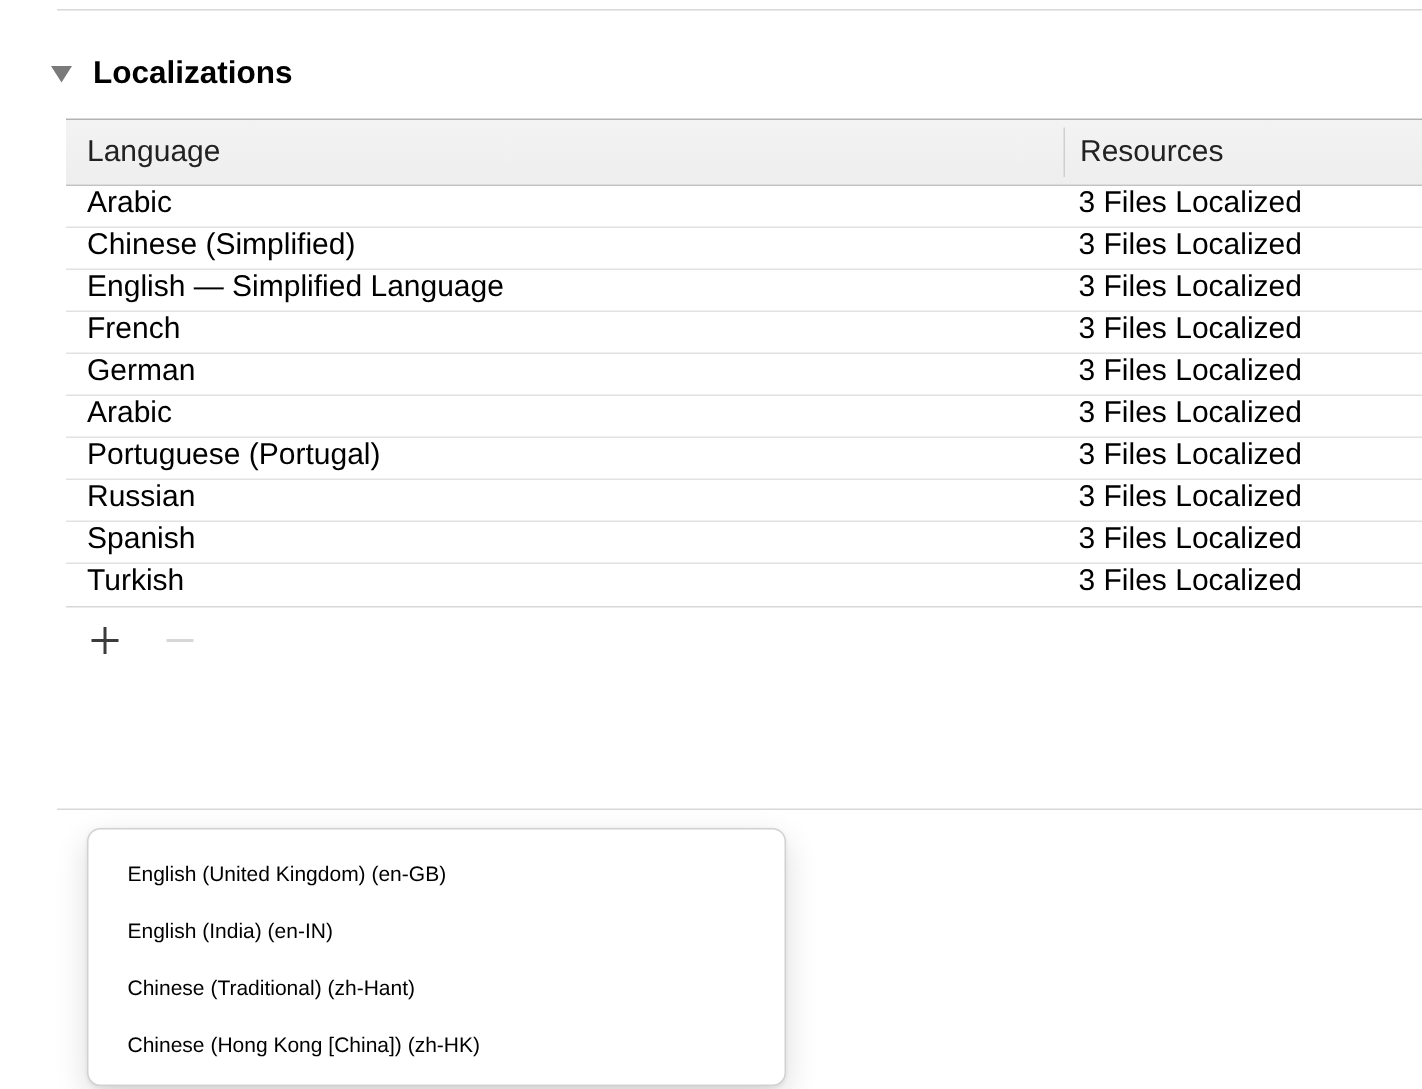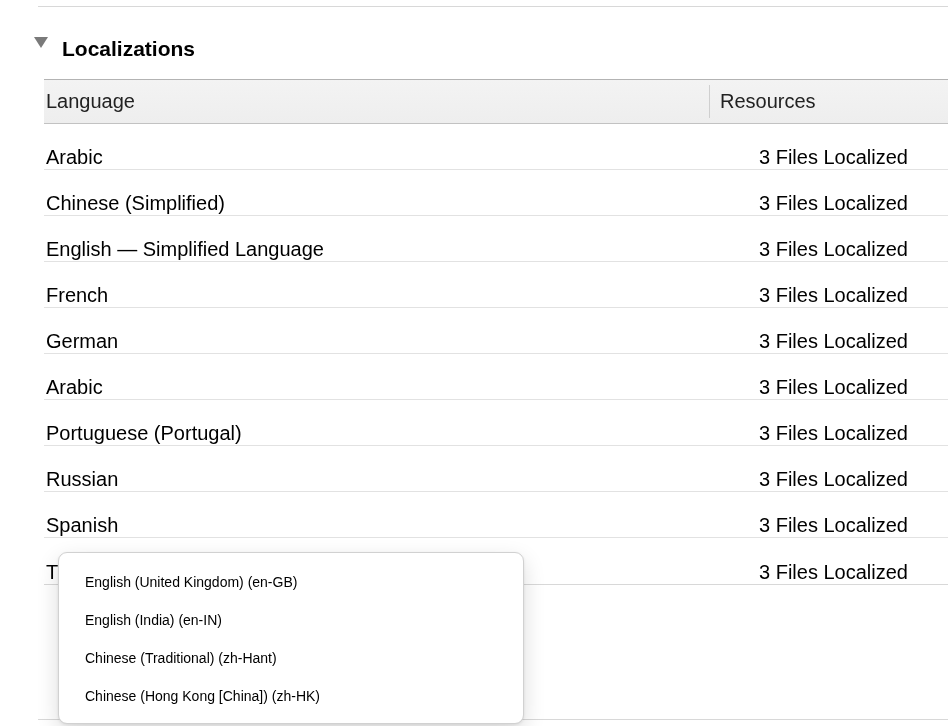--- a/index.html
+++ b/index.html
@@ -16,20 +16,21 @@
       height: 726px;
       position: relative;
     }
     .top-rule {
       border-top: 1px solid #d8d8d8;
       margin-top: 6px;
       margin-left: 38px;
     }
     .section-header {
       display: flex;
+      align-items: center;
       padding: 30px 0 18px 34px;
     }
     .disclosure {
       width: 0;
       height: 0;
       border-left: 7px solid transparent;
       border-right: 7px solid transparent;
       border-top: 11px solid #7a7a7a;
       margin-right: 14px;
     }
@@ -46,39 +47,38 @@
       display: flex;
       background: linear-gradient(#f3f3f3, #eeeeee);
       border-bottom: 1px solid #c2c2c2;
       height: 44px;
       align-items: center;
       font-size: 20px;
       color: #222;
     }
     .col-language {
       flex: 0 0 665px;
-      padding-left: 2px;
+      padding-left: 14px;
     }
     .col-resources {
       flex: 1;
       padding-left: 10px;
     }
     .col-divider {
       width: 1px;
       align-self: stretch;
       background: #cfcfcf;
       margin: 5px 0;
     }
     .table-row {
       display: flex;
-      align-items: flex-end;
-      height: 46px;
+      align-items: flex-start;
+      height: 28px;
       border-bottom: 1px solid #e2e2e2;
       font-size: 20px;
-      gap: 40px;
     }
     .table-row:last-child {
       border-bottom: none;
     }
     .toolbar {
       display: flex;
       align-items: center;
       padding: 8px 0 0 58px;
       gap: 26px;
       height: 36px;

